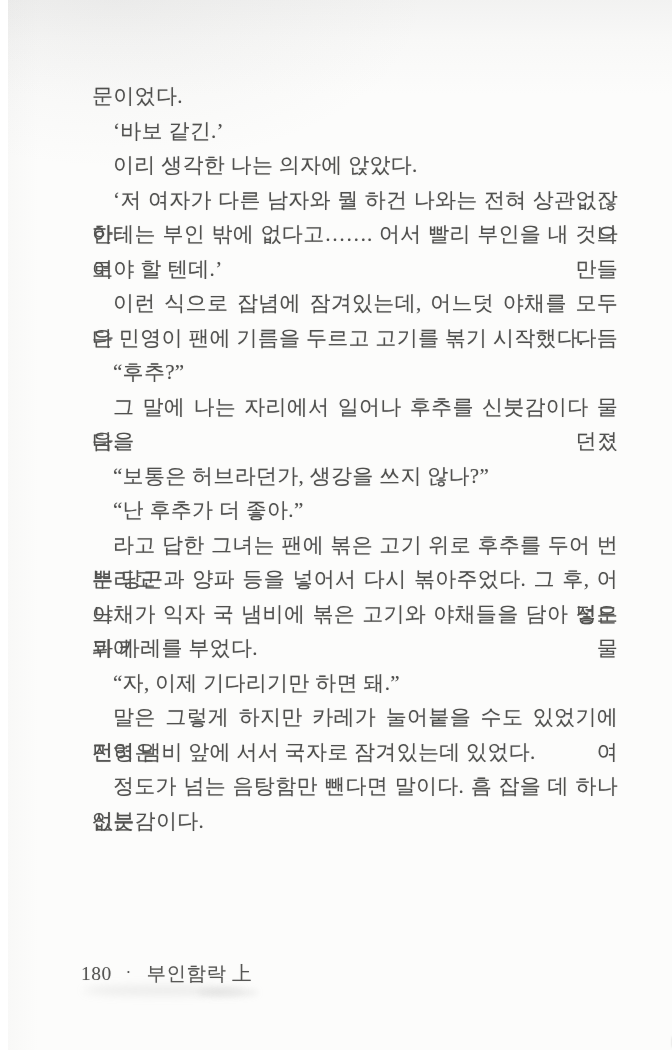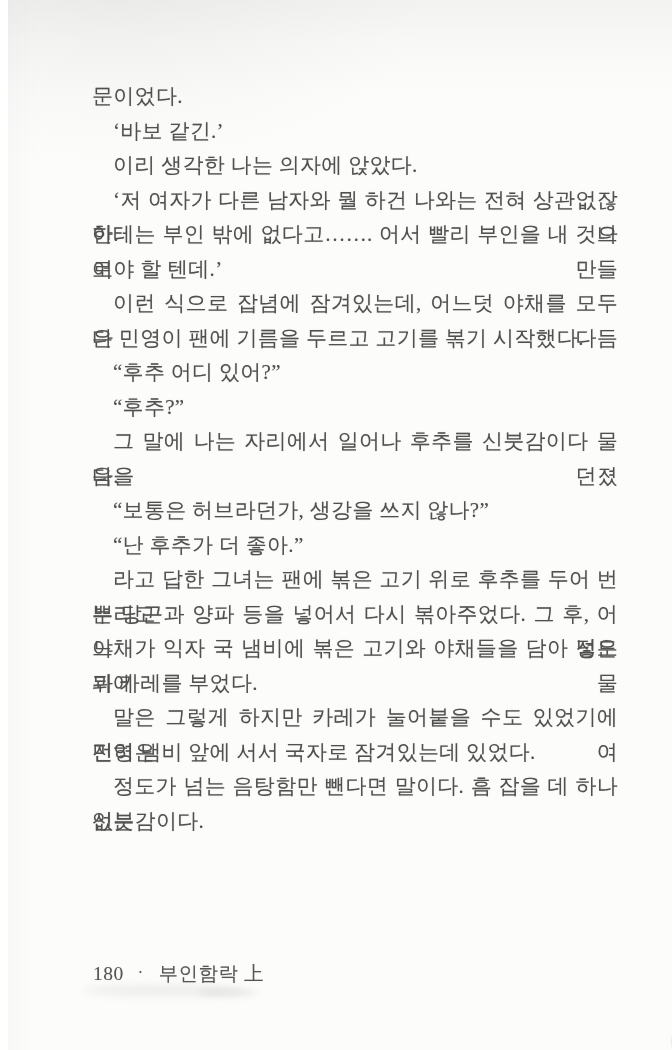--- a/index.html
+++ b/index.html
@@ -42,21 +42,21 @@
     text-align: left;
     white-space: normal;
   }
   .line.indent { text-indent: 21px; }
   .line.justify {
     text-align: justify;
     text-align-last: justify;
   }
   .footer {
     position: absolute;
-    left: 85px;
+    left: 73px;
     top: 960px;
     display: flex;
     align-items: baseline;
     font-size: 19.5px;
     color: #56565    4;
     color: #565654;
     letter-spacing: 0.5px;
     text-shadow: 0 0 1px rgba(110,110,110,0.35);
   }
   .footer .pagenum { margin-right: 14px; }
@@ -103,30 +103,30 @@
 
   <div class="text-block" id="text-block">
       <div class="line">문이었다.</div>
       <div class="line indent">‘바보 같긴.’</div>
       <div class="line indent">이리 생각한 나는 의자에 앉았다.</div>
       <div class="line indent justify">‘저 여자가 다른 남자와 뭘 하건 나와는 전혀 상관없잖아. 나</div>
       <div class="line justify">한테는 부인 밖에 없다고……. 어서 빨리 부인을 내 것으로 만들</div>
       <div class="line">어야 할 텐데.’</div>
       <div class="line indent justify">이런 식으로 잡념에 잠겨있는데, 어느덧 야채를 모두 다 다듬</div>
       <div class="line">은 민영이 팬에 기름을 두르고 고기를 볶기 시작했다.</div>
-      <div class="line indent">“후추 어디 있어?”</div>
       <div class="line indent">“후추?”</div>
       <div class="line indent justify">그 말에 나는 자리에서 일어나 후추를 신붓감이다 물음을 던졌</div>
       <div class="line">다.</div>
       <div class="line indent">“보통은 허브라던가, 생강을 쓰지 않나?”</div>
       <div class="line indent">“난 후추가 더 좋아.”</div>
       <div class="line indent justify">라고 답한 그녀는 팬에 볶은 고기 위로 후추를 두어 번 뿌리고</div>
       <div class="line justify">는 당근과 양파 등을 넣어서 다시 볶아주었다. 그 후, 어느 정도</div>
       <div class="line justify">야채가 익자 국 냄비에 볶은 고기와 야채들을 담아 넣은 뒤에 물</div>
       <div class="line">과 카레를 부었다.</div>
+      <div class="line indent">“자, 이제 기다리기만 하면 돼.”</div>
       <div class="line indent justify">말은 그렇게 하지만 카레가 눌어붙을 수도 있었기에 민영은 여</div>
       <div class="line">전히 냄비 앞에 서서 국자로 잠겨있는데 있었다.</div>
       <div class="line indent justify">정도가 넘는 음탕함만 뺀다면 말이다. 흠 잡을 데 하나 없는</div>
       <div class="line">신붓감이다.</div>
     </div>
 
   <div class="footer">
     <span class="pagenum">180</span>
     <span class="dot">·</span>
     <span class="booktitle">부인함락 上</span>

